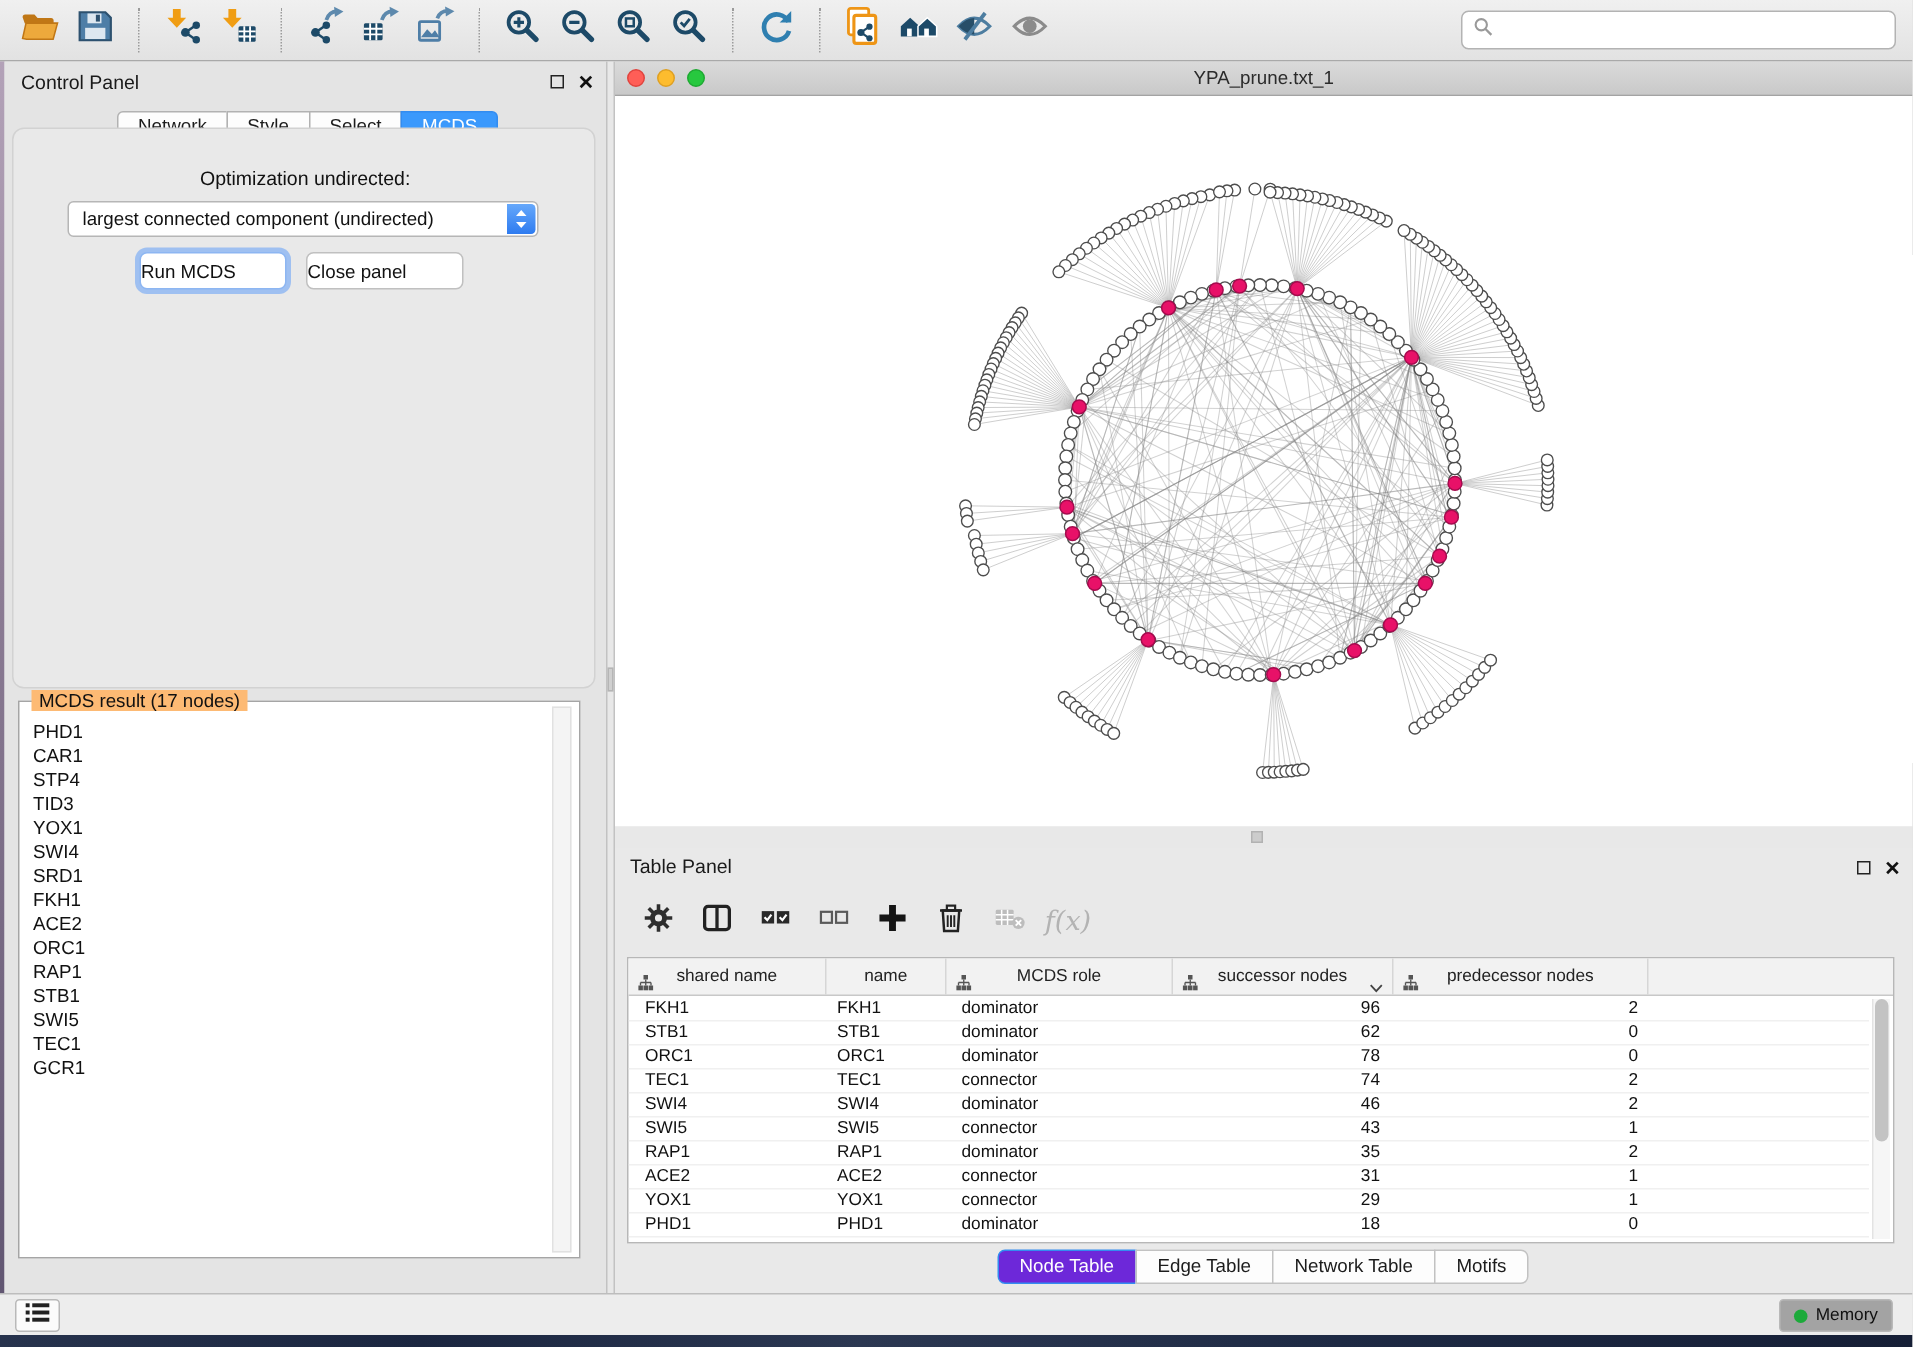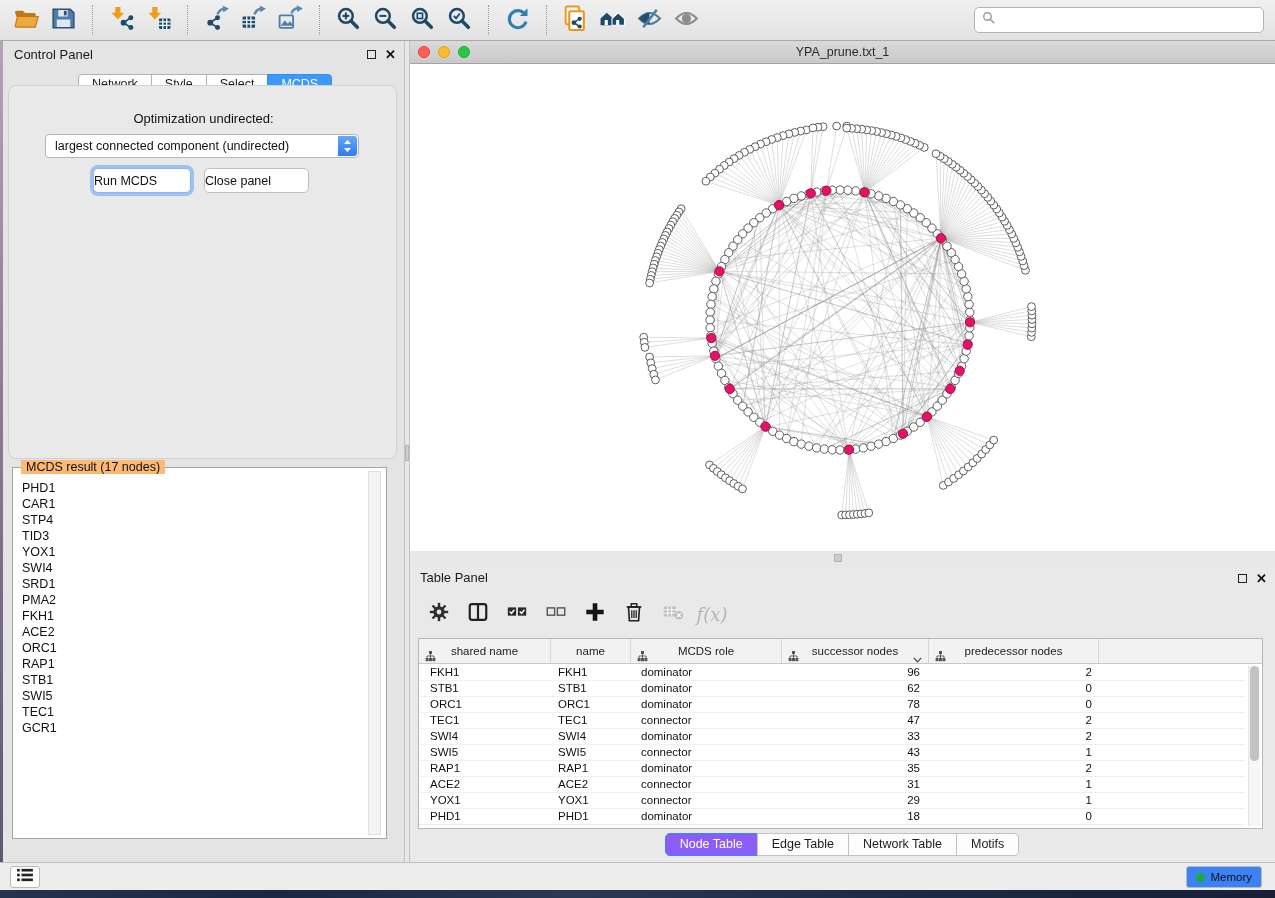--- a/index.html
+++ b/index.html
@@ -89,28 +89,28 @@
   #tbody { position:absolute; left:0; top:26px; right:16px; bottom:0; overflow:hidden; }
   .tr { display:flex; height:16px; border-bottom:1px solid #f0f0f0; }
   .td { font-size:11.5px; line-height:15px; color:#111; white-space:nowrap; overflow:hidden; }
   #tscroll { position:absolute; right:2px; top:27px; width:12px; height:160px; background:#f6f6f6; border-left:1px solid #e3e3e3; }
   #tthumb { position:absolute; left:1px; right:1px; top:0px; height:95px; background:#c3c3c3; border-radius:6px; }
   #tp-tabs { position:absolute; left:0; top:268px; width:100%; display:flex; justify-content:center; }
   .tp-tab { height:23px; line-height:21px; padding:0 14px; font-size:12.5px; color:#1c1c1c;
     background:#fdfdfd; border:1px solid #c2c2c2; margin-left:-1px; }
   .tp-tab:first-child { border-radius:5px 0 0 5px; }
   .tp-tab:last-child { border-radius:0 5px 5px 0; }
-  .tp-tab.active { background:#8b5cf6; border-color:#338cf0; color:#fff; }
+  .tp-tab.active { background:#6d28d9; border-color:#338cf0; color:#fff; }
 
   
   #status-bar { position:absolute; left:0; top:862px; width:1275px; height:28px;
     background:#ededed; border-top:1px solid #bdbdbd; }
   #list-btn { position:absolute; left:10px; top:3px; width:30px; height:22px; background:#fbfbfb;
     border:1px solid #b9b9b9; border-radius:3px; display:flex; align-items:center; justify-content:center; }
-  #memory-btn { position:absolute; right:13px; top:3px; height:22px; background:#3b82f6;
+  #memory-btn { position:absolute; right:13px; top:3px; height:22px; background:#a3a3a3;
     border:1px solid #b9b9b9; border-radius:3px; display:flex; align-items:center; gap:5px; padding:0 9px; }
   #memory-dot { width:9px; height:9px; border-radius:50%; background:#1caa3a; }
   #memory-label { font-size:11.5px; color:#111; }
 </style>
 </head>
 <body>
 
 <div id="app">
 
   <div id="toolbar">
@@ -305,21 +305,20 @@
     <div id="result-group">
       <div id="result-legend">MCDS result (17 nodes)</div>
       <div id="result-list">
           <div class="result-item">PHD1</div>
           <div class="result-item">CAR1</div>
           <div class="result-item">STP4</div>
           <div class="result-item">TID3</div>
           <div class="result-item">YOX1</div>
           <div class="result-item">SWI4</div>
           <div class="result-item">SRD1</div>
-          <div class="result-item">PMA2</div>
           <div class="result-item">FKH1</div>
           <div class="result-item">ACE2</div>
           <div class="result-item">ORC1</div>
           <div class="result-item">RAP1</div>
           <div class="result-item">STB1</div>
           <div class="result-item">SWI5</div>
           <div class="result-item">TEC1</div>
           <div class="result-item">GCR1</div>
         </div>
       <div id="result-track"></div>
@@ -1082,28 +1081,28 @@
               <div class="td" style="width: 132px; padding-left: 11px; text-align: left;">ORC1</div>
               <div class="td" style="width: 80px; padding-left: 7px; text-align: left;">ORC1</div>
               <div class="td" style="width: 151px; padding-left: 10px; text-align: left;">dominator</div>
               <div class="td" style="width: 147px; padding-right: 9px; text-align: right;">78</div>
               <div class="td" style="width: 170px; padding-right: 7px; text-align: right;">0</div>
             </div>
             <div class="tr">
               <div class="td" style="width: 132px; padding-left: 11px; text-align: left;">TEC1</div>
               <div class="td" style="width: 80px; padding-left: 7px; text-align: left;">TEC1</div>
               <div class="td" style="width: 151px; padding-left: 10px; text-align: left;">connector</div>
-              <div class="td" style="width: 147px; padding-right: 9px; text-align: right;">47</div>
+              <div class="td" style="width: 147px; padding-right: 9px; text-align: right;">74</div>
               <div class="td" style="width: 170px; padding-right: 7px; text-align: right;">2</div>
             </div>
             <div class="tr">
               <div class="td" style="width: 132px; padding-left: 11px; text-align: left;">SWI4</div>
               <div class="td" style="width: 80px; padding-left: 7px; text-align: left;">SWI4</div>
               <div class="td" style="width: 151px; padding-left: 10px; text-align: left;">dominator</div>
-              <div class="td" style="width: 147px; padding-right: 9px; text-align: right;">33</div>
+              <div class="td" style="width: 147px; padding-right: 9px; text-align: right;">46</div>
               <div class="td" style="width: 170px; padding-right: 7px; text-align: right;">2</div>
             </div>
             <div class="tr">
               <div class="td" style="width: 132px; padding-left: 11px; text-align: left;">SWI5</div>
               <div class="td" style="width: 80px; padding-left: 7px; text-align: left;">SWI5</div>
               <div class="td" style="width: 151px; padding-left: 10px; text-align: left;">connector</div>
               <div class="td" style="width: 147px; padding-right: 9px; text-align: right;">43</div>
               <div class="td" style="width: 170px; padding-right: 7px; text-align: right;">1</div>
             </div>
             <div class="tr">

